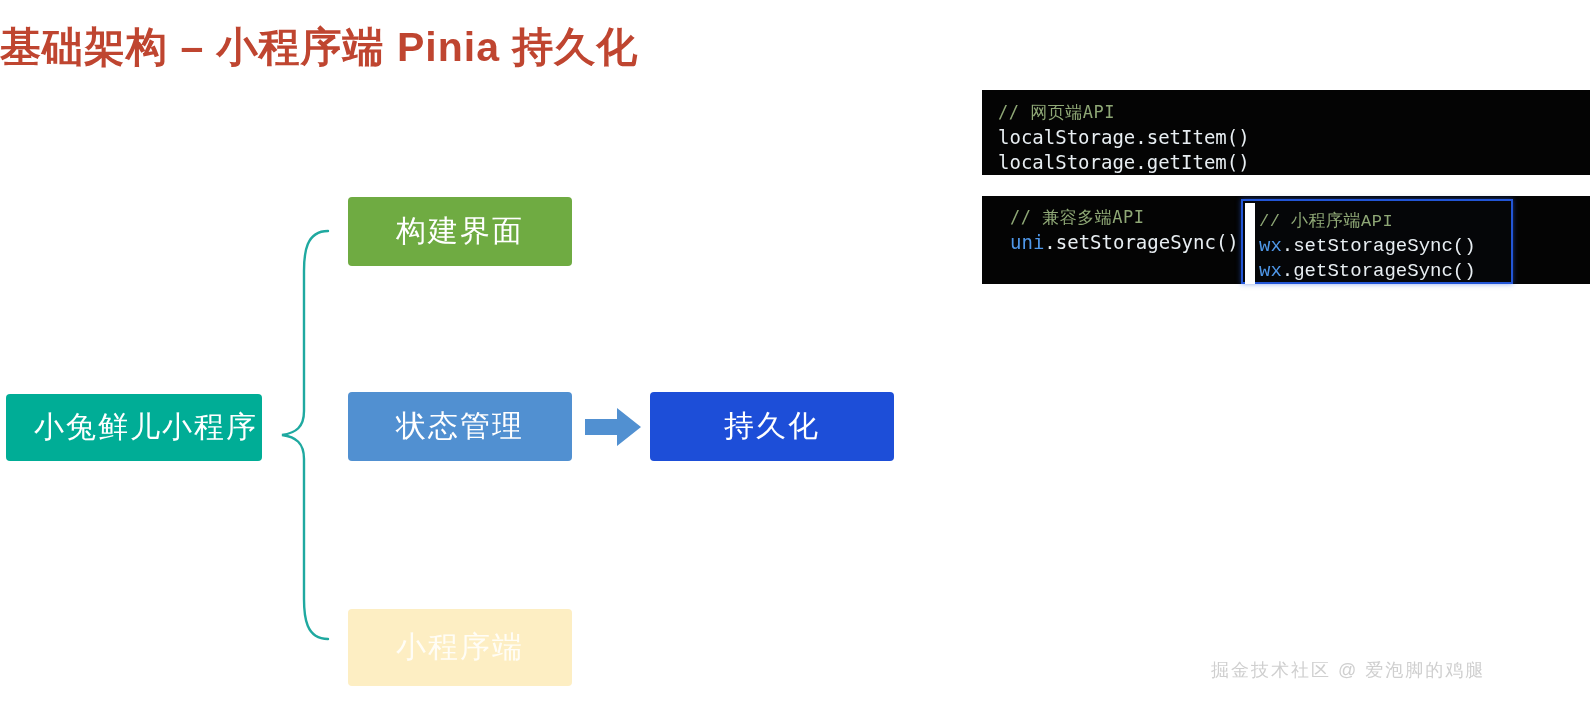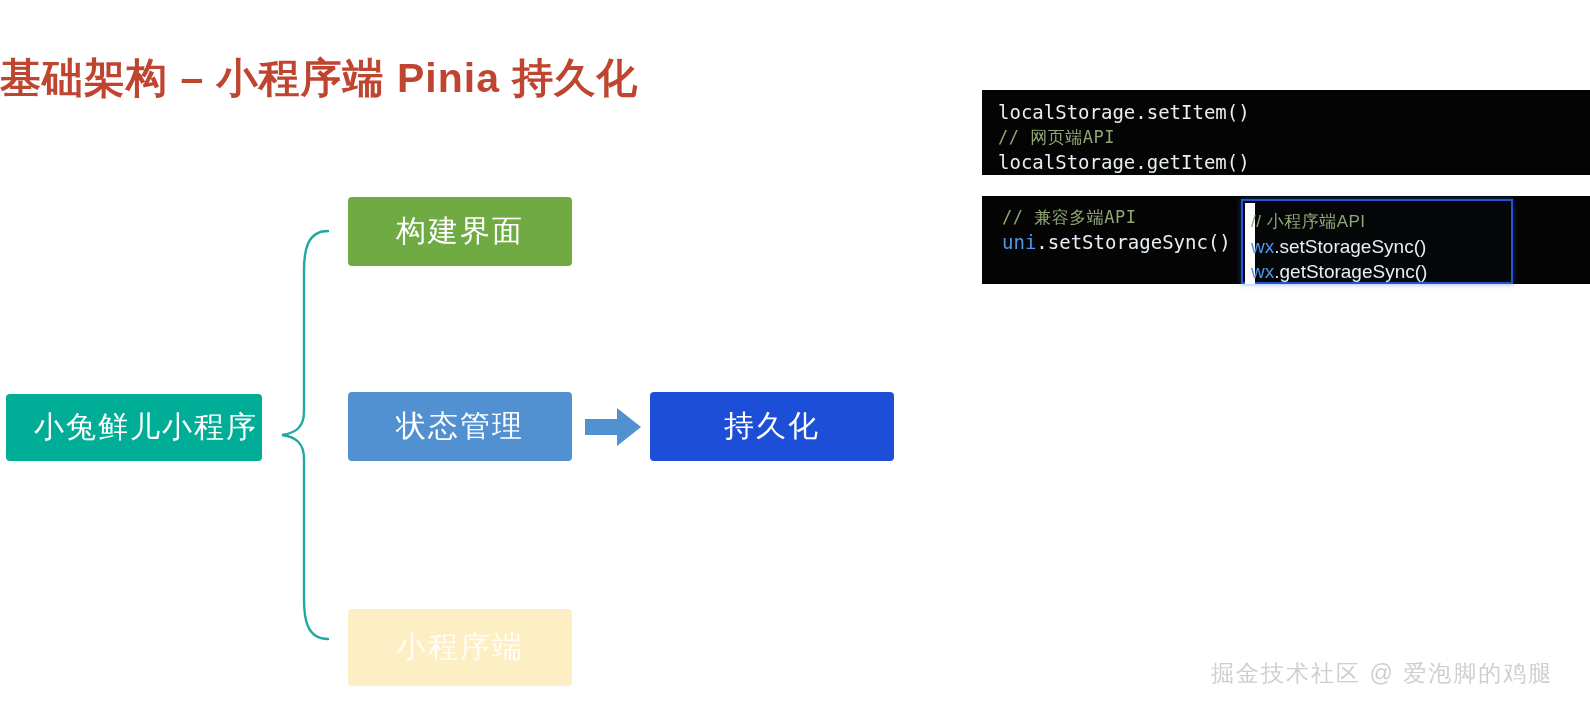--- a/index.html
+++ b/index.html
@@ -19,21 +19,20 @@
   .slide-title {
     position: absolute;
     left: 0px;
     top: 22px;
     font-size: 41px;
     font-weight: bold;
     letter-spacing: 1px;
     color: #bf4530;
     white-space: nowrap;
     line-height: 1.25;
-    margin-top: 31px;
   }
 
   
   .node {
     position: absolute;
     display: flex;
     align-items: center;
     justify-content: center;
     color: #ffffff;
     font-size: 30px;
@@ -117,21 +116,21 @@
   }
   .code-row2 {
     left: 982px;
     top: 196px;
     width: 608px;
     height: 88px;
     padding: 0;
   }
   .code-uni {
     position: absolute;
-    left: 20px;
+    left: 28px;
     top: 9px;
   }
   .code-line { display: block; }
   .cmt { color: #8fa876; font-size: 17px; letter-spacing: 0.5px; }
   .tok-white { color: #e8eef2; }
   .tok-blue { color: #4f97e8; }
 
   
   .code-wx-wrap {
     position: absolute;
@@ -147,34 +146,34 @@
   .wx-cursor {
     position: absolute;
     left: 2px;
     top: 2px;
     width: 10px;
     height: 81px;
     background: #ffffff;
   }
   .code-wx {
     position: absolute;
-    left: 8px;
+    left: 16px;
     top: 8px;
-    font-family: Liberation Sans, sans-serif;
+    font-family: Liberation Mono, monospace;
     font-size: 19px;
     line-height: 25px;
     white-space: nowrap;
   }
 
   
   .watermark {
     position: absolute;
     left: 1211px;
     top: 658px;
-    font-size: 23px;
+    font-size: 18px;
     color: #cfcfcf;
     letter-spacing: 2px;
     white-space: nowrap;
   }
 </style>
 </head>
 <body>
 
 <div class="slide-title">基础架构 – 小程序端 Pinia 持久化</div>
 
@@ -200,22 +199,22 @@
 
 <svg class="brace" viewBox="0 0 96 420">
   <path d="M 66 6 C 44 6 42 28 42 46 L 42 186 C 42 202 34 208 20 210 C 34 212 42 218 42 234 L 42 374 C 42 392 44 414 66 414" fill="none" stroke="#1fa9a0" stroke-width="2.4" stroke-linecap="round"></path>
 </svg>
 
 <svg class="arrow" viewBox="0 0 60 42">
   <path d="M 2 13 L 34 13 L 34 2 L 58 21 L 34 40 L 34 29 L 2 29 Z" fill="#5190d1"></path>
 </svg>
 
 <div class="code-block code-web">
+  <span class="code-line cmt">// 网页端API</span>
   <span class="code-line"><span class="tok-white">localStorage.setItem()</span></span>
-  <span class="code-line cmt">// 网页端API</span>
   <span class="code-line"><span class="tok-white">localStorage.getItem()</span></span>
 </div>
 
 <div class="code-block code-row2">
   <div class="code-uni">
     <span class="code-line cmt">// 兼容多端API</span>
     <span class="code-line"><span class="tok-blue">uni</span><span class="tok-white">.setStorageSync()</span></span>
   </div>
 </div>
 

